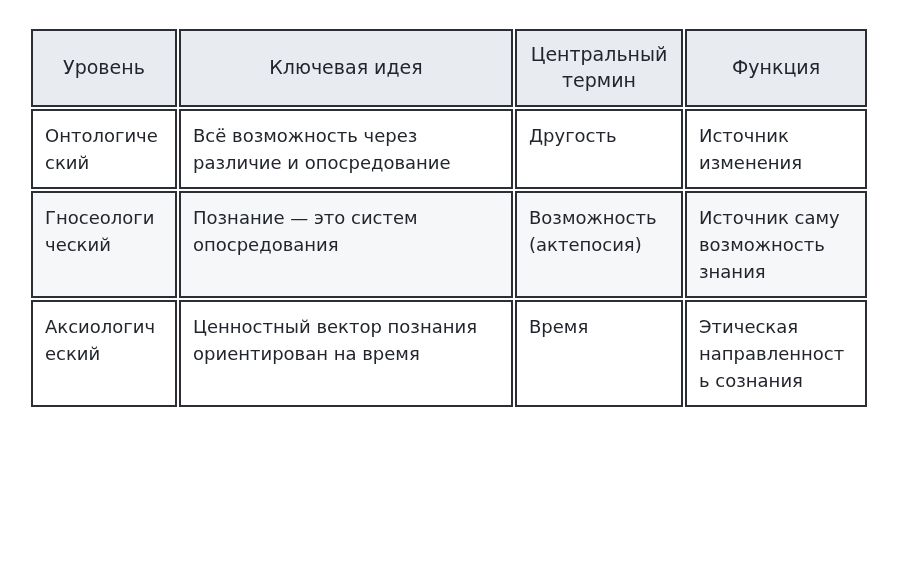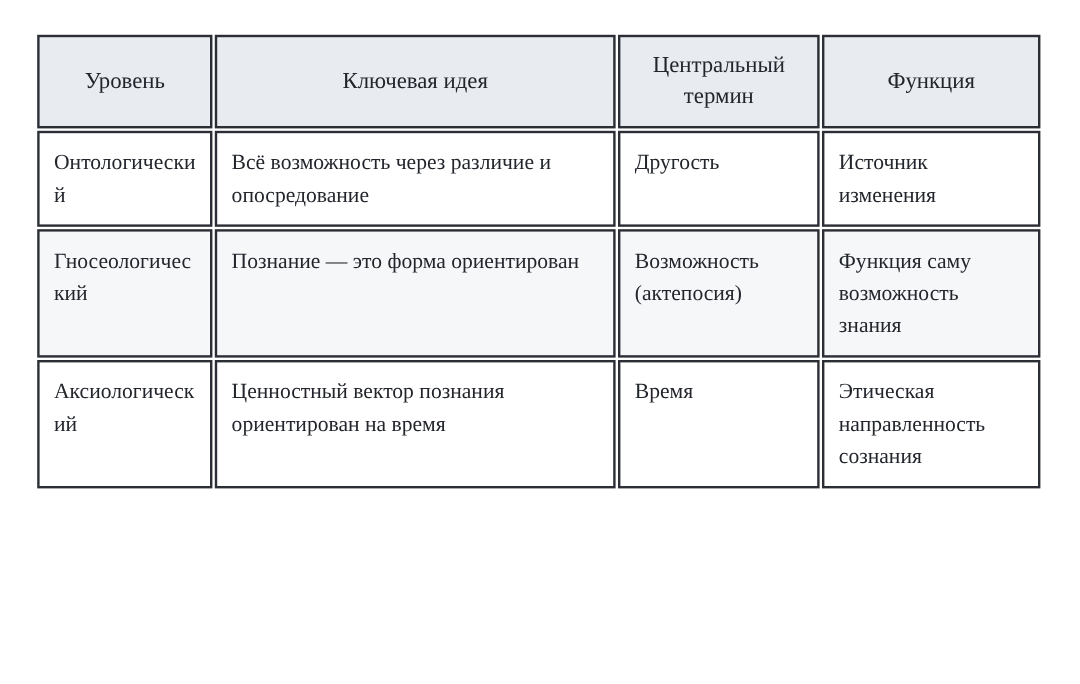--- a/index.html
+++ b/index.html
@@ -9,21 +9,20 @@
     width: 900px;
     height: 570px;
     font-family: "DejaVu Sans", "Liberation Sans", sans-serif;
     color: #22262c;
   }
   .page {
     width: 900px;
     height: 570px;
     overflow: hidden;
     position: relative;
-    font-family: Liberation Serif, serif;
   }
   table.levels {
     position: absolute;
     left: 29px;
     top: 27px;
     width: 840px;
     border-collapse: separate;
     border-spacing: 2px;
     table-layout: fixed;
     background: #ffffff;
@@ -86,23 +85,23 @@
     </thead>
     <tbody>
       <tr class="r1">
         <td>Онтологический</td>
         <td>Всё возможность через различие и опосредование</td>
         <td>Другость</td>
         <td>Источник изменения</td>
       </tr>
       <tr class="r2">
         <td>Гносеологический</td>
-        <td>Познание — это форма ориентирован</td>
+        <td>Познание — это систем опосредования</td>
         <td>Возможность (актепосия)</td>
-        <td>Функция саму возможность знания</td>
+        <td>Источник саму возможность знания</td>
       </tr>
       <tr class="r5">
         <td>Аксиологический</td>
         <td>Ценностный вектор познания ориентирован на время</td>
         <td>Время</td>
         <td>Этическая направленность сознания</td>
       </tr>
     </tbody>
   </table>
 </div>

